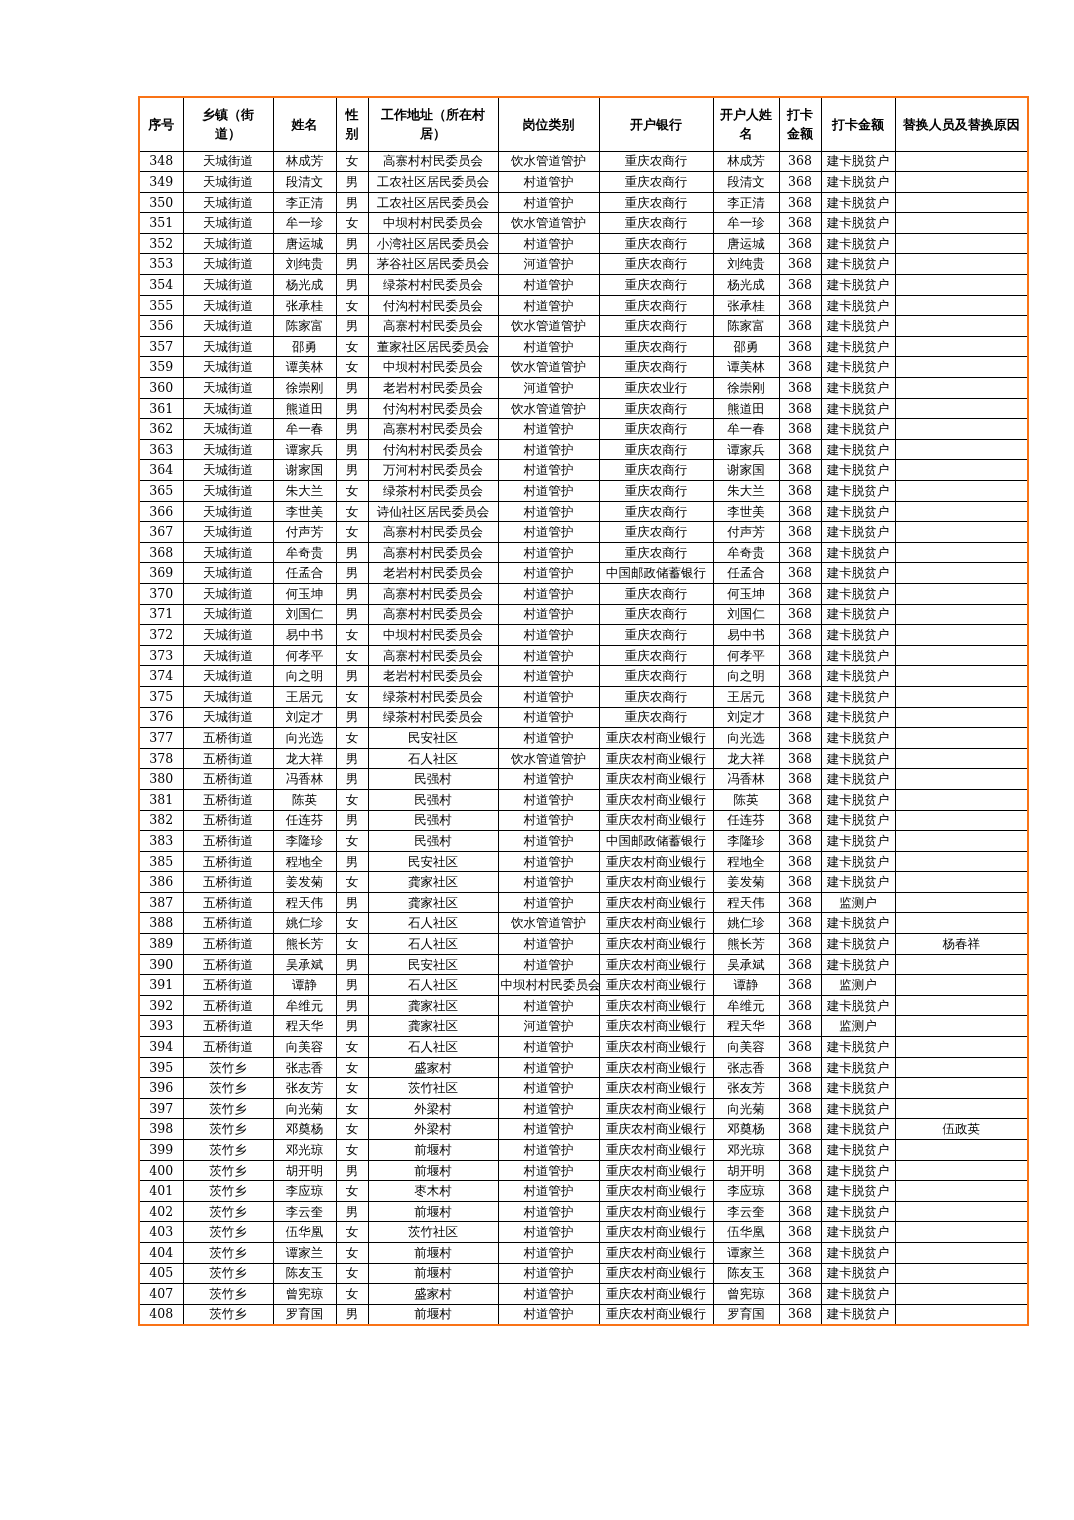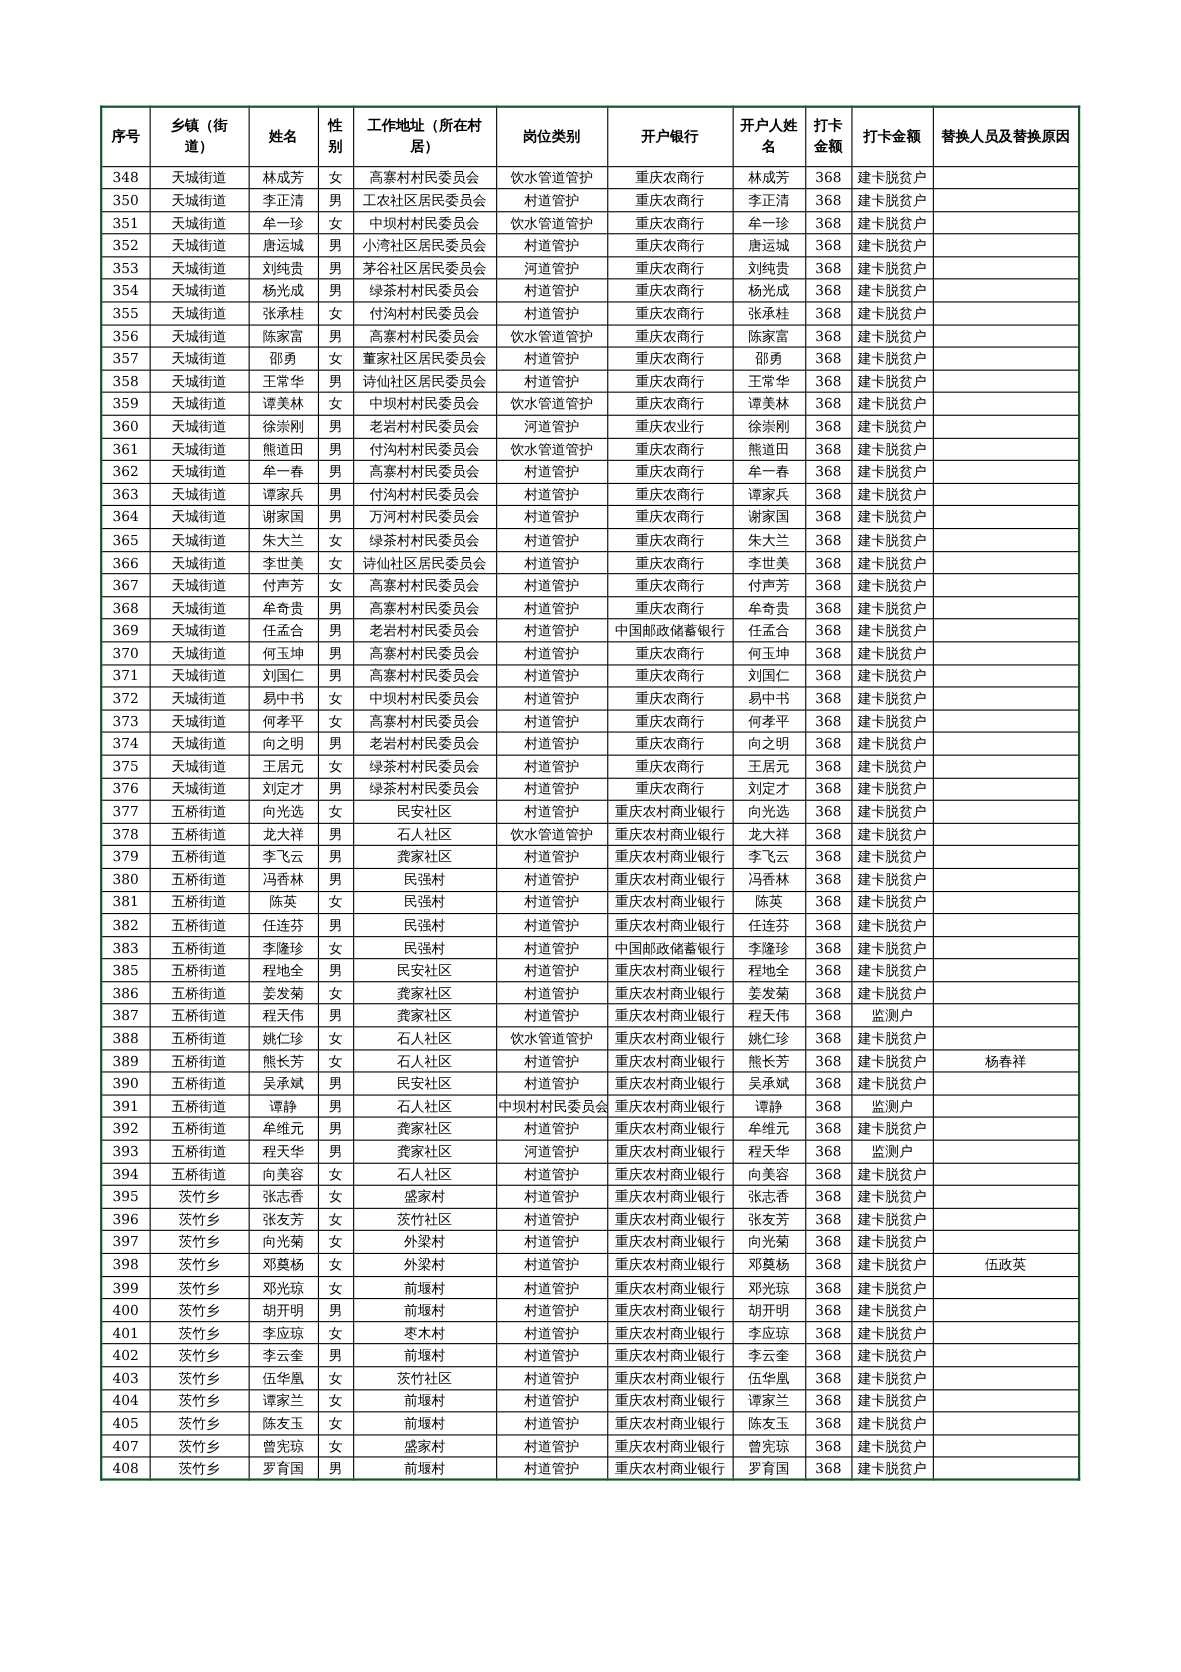--- a/index.html
+++ b/index.html
@@ -17,21 +17,22 @@
   .sheet {
     position: absolute;
     left: 91px;
     top: 96px;
     width: 889px;
   }
   table.roster {
     border-collapse: collapse;
     table-layout: fixed;
     width: 889px;
-    border: 2px solid #14532d;
+    border: 2px solid #f97316;
+    margin-left: 47px;
   }
   table.roster th, table.roster td {
     border: 1px solid #000000;
     text-align: center;
     vertical-align: middle;
     overflow: hidden;
     padding: 0 2px;
     box-sizing: border-box;
   }
   table.roster th {
@@ -90,20 +91,33 @@
           <td>女</td>
           <td>高寨村村民委员会</td>
           <td>饮水管道管护</td>
           <td>重庆农商行</td>
           <td>林成芳</td>
           <td>368</td>
           <td>建卡脱贫户</td>
           <td></td>
         </tr>
         <tr>
+          <td>349</td>
+          <td>天城街道</td>
+          <td>段清文</td>
+          <td>男</td>
+          <td>工农社区居民委员会</td>
+          <td>村道管护</td>
+          <td>重庆农商行</td>
+          <td>段清文</td>
+          <td>368</td>
+          <td>建卡脱贫户</td>
+          <td></td>
+        </tr>
+        <tr>
           <td>350</td>
           <td>天城街道</td>
           <td>李正清</td>
           <td>男</td>
           <td>工农社区居民委员会</td>
           <td>村道管护</td>
           <td>重庆农商行</td>
           <td>李正清</td>
           <td>368</td>
           <td>建卡脱贫户</td>
@@ -189,33 +203,20 @@
         </tr>
         <tr>
           <td>357</td>
           <td>天城街道</td>
           <td>邵勇</td>
           <td>女</td>
           <td>董家社区居民委员会</td>
           <td>村道管护</td>
           <td>重庆农商行</td>
           <td>邵勇</td>
-          <td>368</td>
-          <td>建卡脱贫户</td>
-          <td></td>
-        </tr>
-        <tr>
-          <td>358</td>
-          <td>天城街道</td>
-          <td>王常华</td>
-          <td>男</td>
-          <td>诗仙社区居民委员会</td>
-          <td>村道管护</td>
-          <td>重庆农商行</td>
-          <td>王常华</td>
           <td>368</td>
           <td>建卡脱贫户</td>
           <td></td>
         </tr>
         <tr>
           <td>359</td>
           <td>天城街道</td>
           <td>谭美林</td>
           <td>女</td>
           <td>中坝村村民委员会</td>
@@ -462,33 +463,20 @@
         </tr>
         <tr>
           <td>378</td>
           <td>五桥街道</td>
           <td>龙大祥</td>
           <td>男</td>
           <td>石人社区</td>
           <td>饮水管道管护</td>
           <td>重庆农村商业银行</td>
           <td>龙大祥</td>
-          <td>368</td>
-          <td>建卡脱贫户</td>
-          <td></td>
-        </tr>
-        <tr>
-          <td>379</td>
-          <td>五桥街道</td>
-          <td>李飞云</td>
-          <td>男</td>
-          <td>龚家社区</td>
-          <td>村道管护</td>
-          <td>重庆农村商业银行</td>
-          <td>李飞云</td>
           <td>368</td>
           <td>建卡脱贫户</td>
           <td></td>
         </tr>
         <tr>
           <td>380</td>
           <td>五桥街道</td>
           <td>冯香林</td>
           <td>男</td>
           <td>民强村</td>

